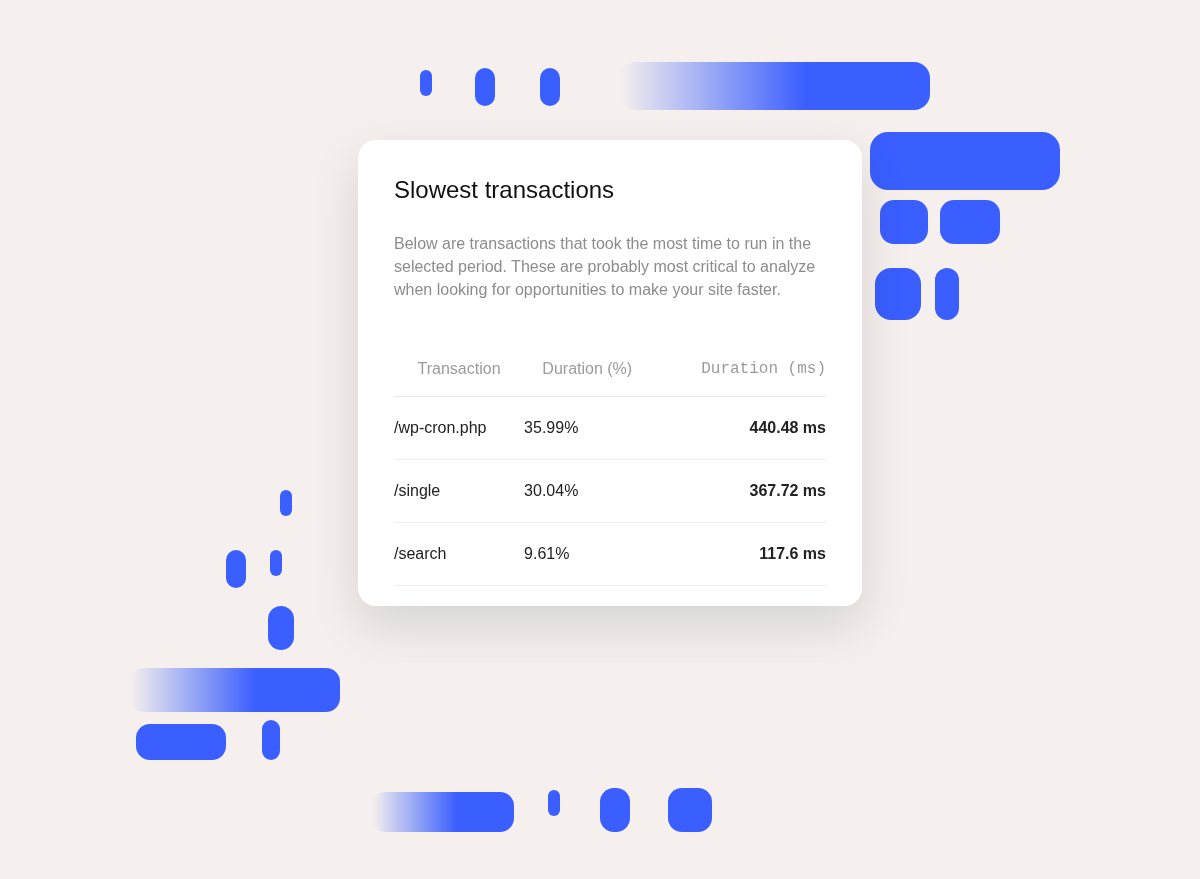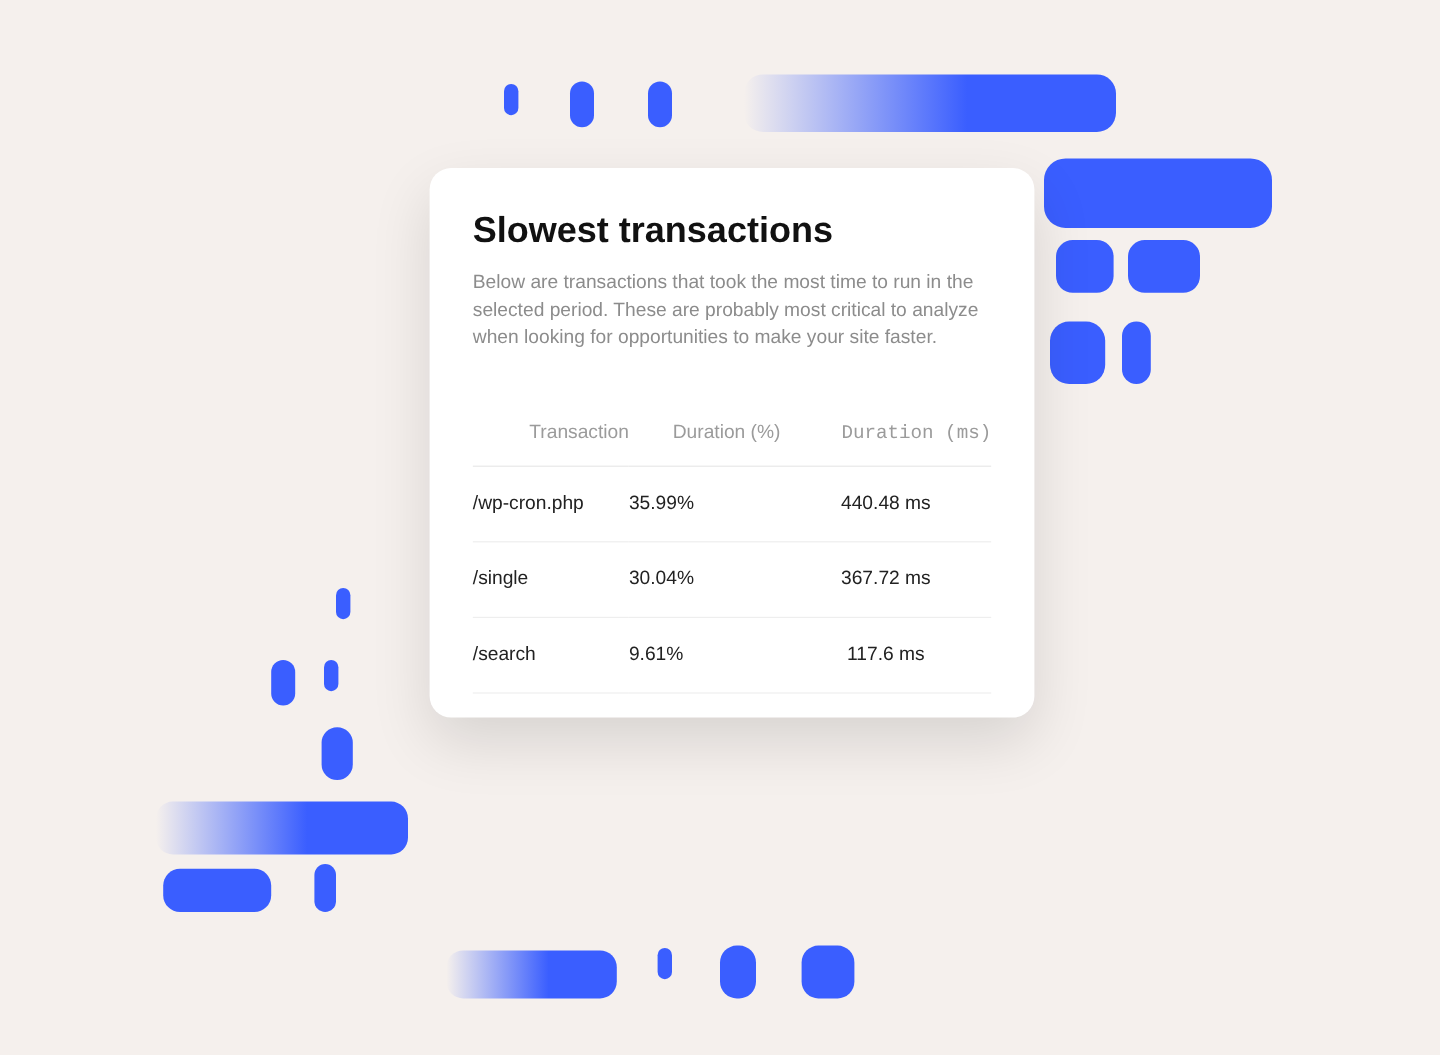--- a/index.html
+++ b/index.html
@@ -53,49 +53,49 @@
       position: absolute;
       top: 140px;
       left: 358px;
       width: 504px;
       background: #ffffff;
       border-radius: 18px;
       box-shadow: 0 20px 50px rgba(0,0,0,0.12);
       padding: 36px 36px 20px 36px;
     }
     .card h2 {
-      font-size: 30px;
-      font-weight: 700;
+      font-size: 24px;
+      font-weight: 400;
       color: #111;
-      margin-bottom: 14px;
+      margin-bottom: 28px;
     }
     .card p.desc {
       font-size: 16px;
       line-height: 1.45;
       color: #8c8c8c;
       margin-bottom: 48px;
     }
     table { width: 100%; border-collapse: collapse; }
     thead th {
       font-weight: 400;
       font-size: 16px;
       color: #9b9b9b;
-      text-align: right;
+      text-align: center;
       padding: 10px 0 18px 0;
       border-bottom: 1px solid #e8e8e8;
     }
     thead th:nth-child(3) { text-align: right; font-family: Liberation Mono, monospace; }
     tbody td {
       font-size: 16px;
       color: #222;
       padding: 22px 0;
       border-bottom: 1px solid #eeeeee;
       margin-top: 39px;
     }
-    tbody td:nth-child(3) { text-align: center; }
+    tbody td:nth-child(3) { text-align: right; font-weight: bold; }
   </style>
 </head>
 <body>
 
 <div class="decor dot d1"></div>
 <div class="decor pill d2"></div>
 <div class="decor pill d3"></div>
 <div class="decor fade d4"></div>
 <div class="decor d5"></div>
 <div class="decor d6"></div>

